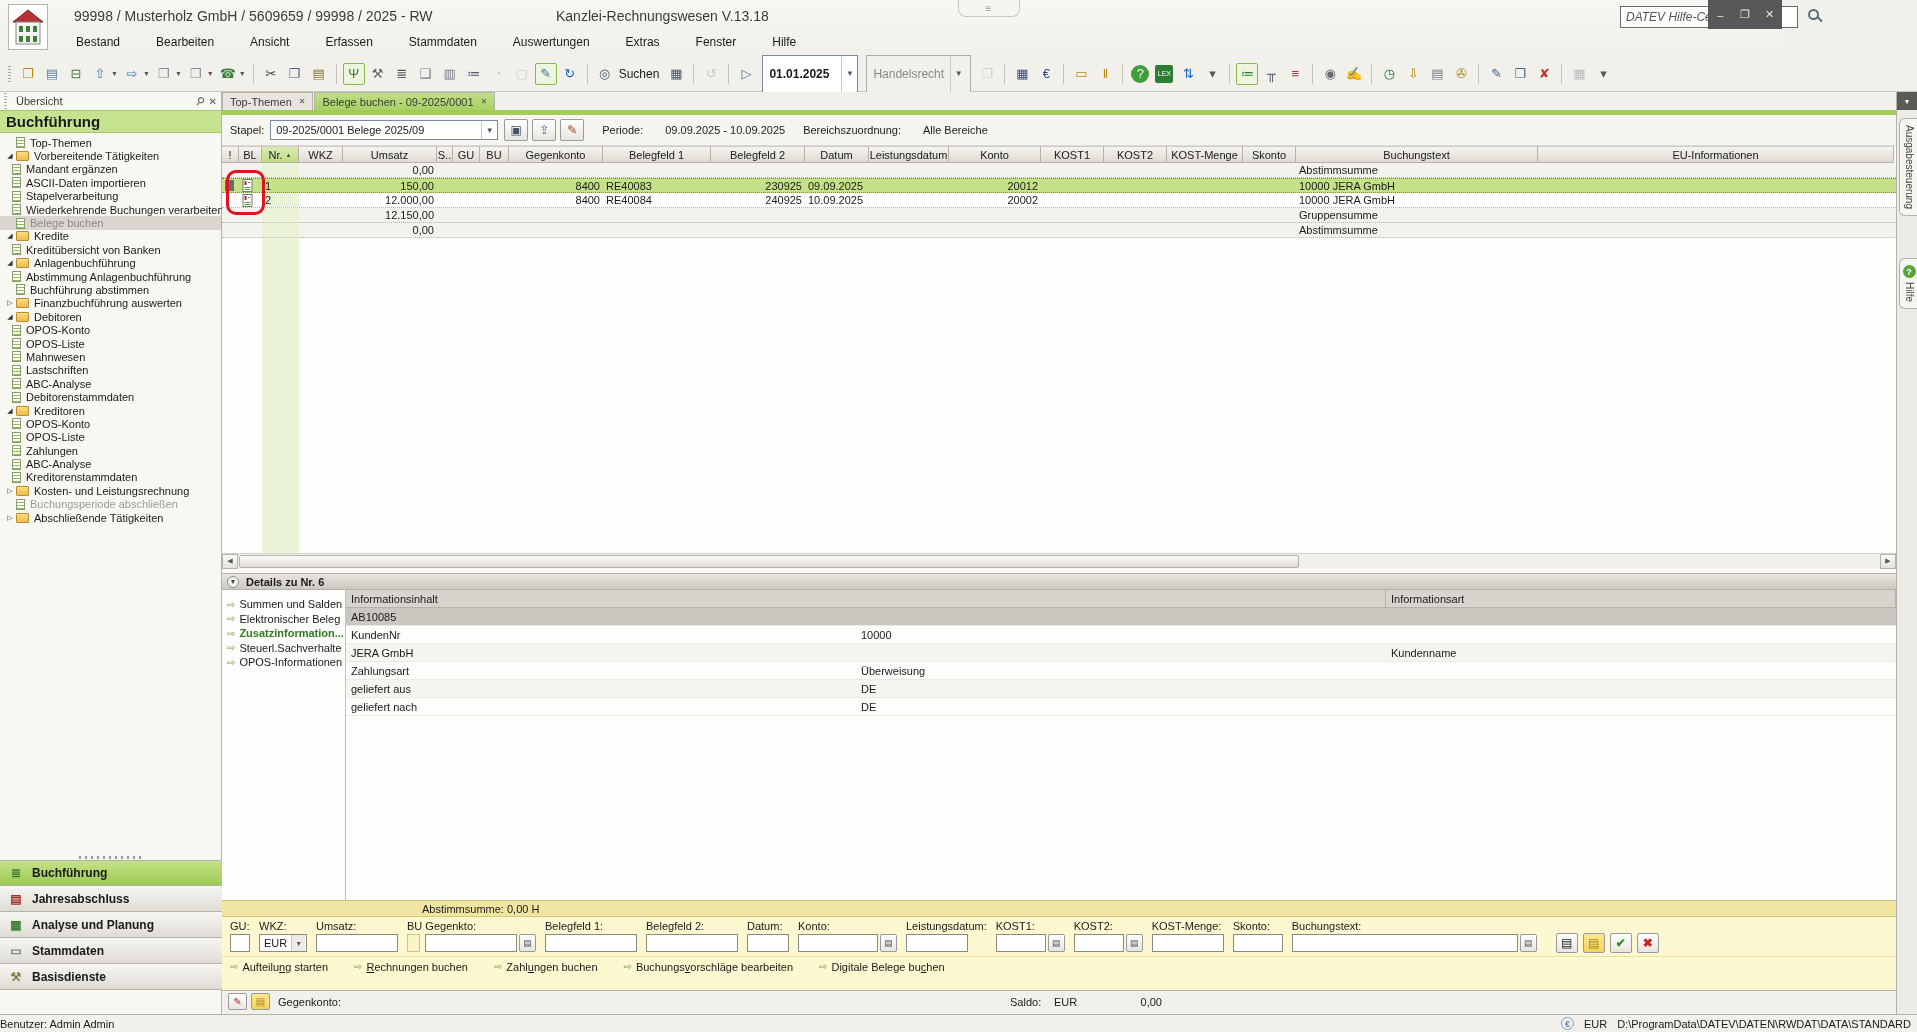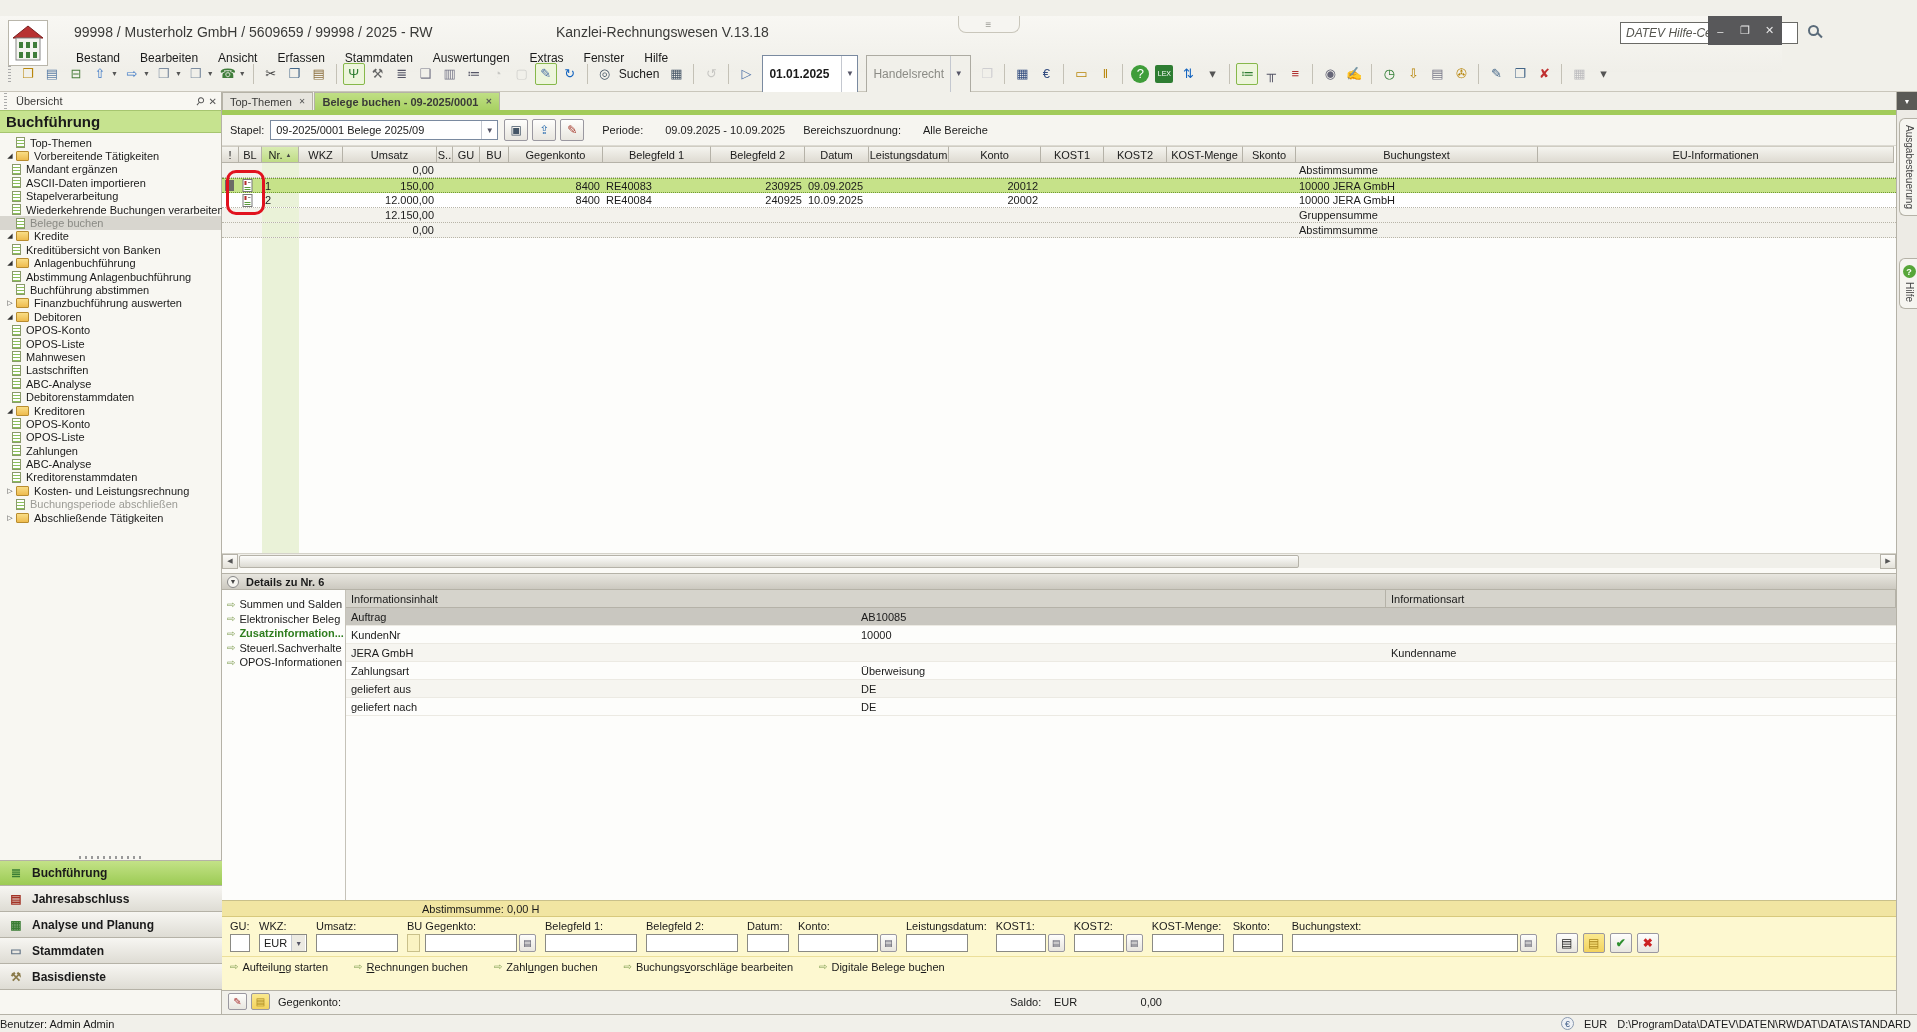--- a/index.html
+++ b/index.html
@@ -1,24 +1,24 @@
 <!DOCTYPE html>
 <html><head>
 <meta charset="utf-8">
 <style>
   *{box-sizing:border-box;margin:0;padding:0}
   html,body{width:1917px;height:1032px;overflow:hidden}
   body{font-family:"Liberation Sans",sans-serif;font-size:11px;color:#1a1a1a;background:#f1f0ea;position:relative}
 
   
-  .header{position:absolute;left:0;top:16px;width:1782px;height:56px;background:linear-gradient(#f8f7f3,#f0efe9)}
+  .header{position:absolute;left:0;top:0;width:1782px;height:56px;background:linear-gradient(#f8f7f3,#f0efe9)}
   .logo{position:absolute;left:8px;top:4px;width:40px;height:46px;background:#fff;border:1px solid #b9b6ab;display:flex;align-items:center;justify-content:center}
   .title-left{position:absolute;left:74px;top:8px;font-size:14px;color:#3a3a38}
   .title-right{position:absolute;left:556px;top:8px;font-size:14px;color:#3a3a38}
-  .menubar{position:absolute;left:68px;top:32px;display:flex;gap:4px}
+  .menubar{position:absolute;left:68px;top:32px;display:flex;gap:20px}
   .menu-item{padding:3px 8px;font-size:12px;cursor:default}
   .notch{position:absolute;left:958px;top:0;width:62px;height:17px;background:#f6f5f1;border:1px solid #c9c6bb;border-top:none;border-radius:0 0 8px 8px;display:flex;align-items:center;justify-content:center;color:#9a9a94;font-size:10px;letter-spacing:1px}
   .help-search{position:absolute;left:1620px;top:6px;width:178px;height:22px;border:1px solid #6a6a66;background:#fff}
   .help-search input{width:100%;height:100%;border:none;outline:none;padding:0 5px;font-family:"Liberation Sans",sans-serif;font-size:12px}
   .help-search input::placeholder{font-style:italic;color:#55554f}
   .mag{position:absolute;left:1808px;top:9px;width:11px;height:11px;border:2px solid #5a6b7a;border-radius:50%}
   .mag::after{content:"";position:absolute;width:7px;height:2px;background:#5a6b7a;transform:rotate(45deg);right:-6px;bottom:-2px}
   .win-controls{position:absolute;right:0;top:0;width:74px;height:29px;background:#58585a;display:flex;align-items:center;justify-content:space-around}
   .win-btn{color:#e8e8e8;font-size:11px;width:20px;text-align:center;cursor:default}
 
@@ -62,21 +62,21 @@
   .nav-item{height:26px;display:flex;align-items:center;gap:8px;padding-left:8px;border-bottom:1px solid #b5b2a7;background:linear-gradient(#f7f6f2,#dedcd4);font-weight:bold;font-size:12px}
   .nav-item:first-child{border-top:1px solid #b5b2a7}
   .nav-item.active{background:linear-gradient(#c3e287,#9ccb54)}
   .nav-ico{width:16px;text-align:center;font-size:12px}
 
   
   .main{position:absolute;left:222px;top:92px;width:1674px;height:922px;background:#fbfaf6}
   .tabbar{height:18px;background:#f1f0ea;display:flex;align-items:flex-end;gap:1px}
   .tab{height:18px;display:flex;align-items:center;gap:7px;padding:0 7px;background:#e7e5de;border:1px solid #b5b2a7;border-bottom:none;font-size:11px}
   .tab .tx{color:#3a3a38}
-  .tab.active{background:linear-gradient(#c0df85,#a8d163);font-weight:bold}
+  .tab.active{background:linear-gradient(#c0df85,#a8d163);font-weight:normal}
   .tab .cl{font-size:8px;color:#555}
   .strip{height:5px;background:#a2cb5a}
   .stapelrow{height:31px;display:flex;align-items:center;gap:6px;padding-left:8px;background:#f6f5f0;border-bottom:1px solid #dcdad2}
   .stapel-select{width:228px;height:20px;border:1px solid #7a8aa0;background:#fff;display:flex;align-items:center}
   .stapel-select .val{flex:1;padding:0 5px}
   .stapel-select .arr{width:16px;height:100%;border-left:1px solid #c4c8d0;display:flex;align-items:center;justify-content:center;font-size:8px;color:#556}
   .sbtn{width:24px;height:22px;border:1px solid #9a98a0;background:linear-gradient(#fefefc,#e8e6df);display:flex;align-items:center;justify-content:center;font-size:12px;border-radius:2px}
   .slabel{margin-left:12px;color:#1a1a1a}
   .sval{margin-left:16px}
 
@@ -675,21 +675,20 @@
           <span class="lt">OPOS-Informationen</span>
         </div>
       </div>
     <div class="info-table">
       <div class="it-head">
         <span class="it-hc it-c2">Informationsinhalt</span>
         <span class="it-hc it-c1">Informationsart</span>
       </div>
       <div>
           <div class="it-row sel">
-            <span class="it-c it-c1">Auftrag</span>
             <span class="it-c it-c2">AB10085</span>
           </div>
           <div class="it-row">
             <span class="it-c it-c1">KundenNr</span>
             <span class="it-c it-c2">10000</span>
           </div>
           <div class="it-row">
             <span class="it-c it-c2">JERA GmbH</span>
             <span class="it-c it-c1">Kundenname</span>
           </div>

